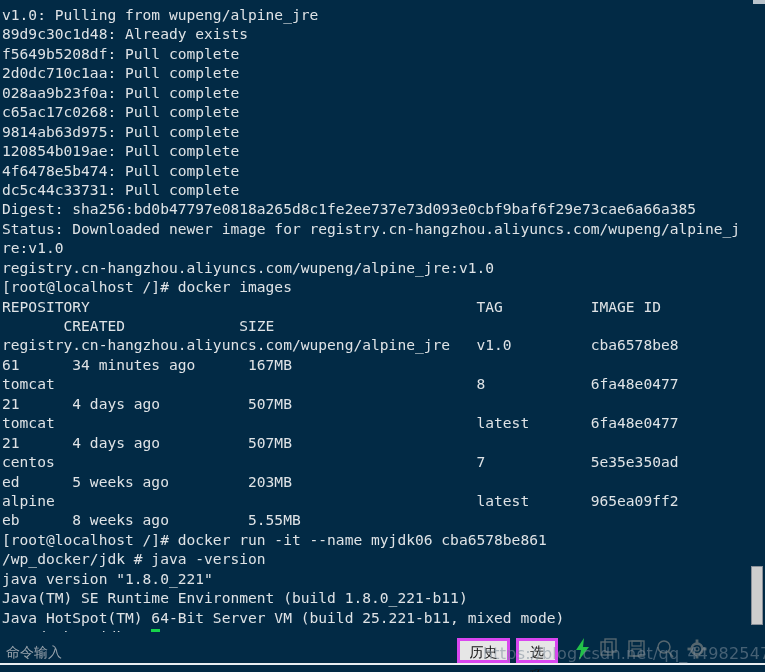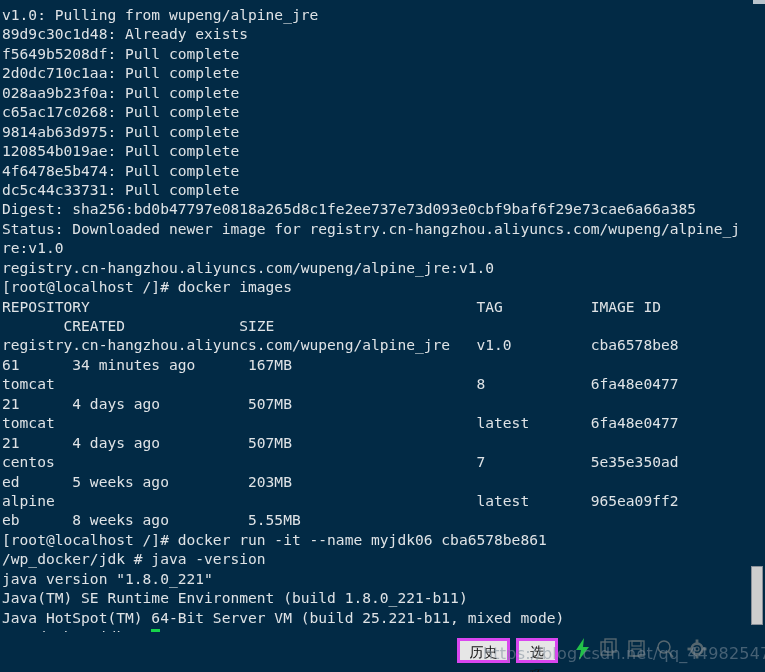--- a/index.html
+++ b/index.html
@@ -176,20 +176,24 @@
   <div id="terminal" style="background: rgb(2, 42, 69);">
     <div id="term-lines" style="color: rgb(223, 227, 230);"><div class="tline">v1.0: Pulling from wupeng/alpine_jre</div><div class="tline">89d9c30c1d48: Already exists</div><div class="tline">f5649b5208df: Pull complete</div><div class="tline">2d0dc710c1aa: Pull complete</div><div class="tline">028aa9b23f0a: Pull complete</div><div class="tline">c65ac17c0268: Pull complete</div><div class="tline">9814ab63d975: Pull complete</div><div class="tline">120854b019ae: Pull complete</div><div class="tline">4f6478e5b474: Pull complete</div><div class="tline">dc5c44c33731: Pull complete</div><div class="tline">Digest: sha256:bd0b47797e0818a265d8c1fe2ee737e73d093e0cbf9baf6f29e73cae6a66a385</div><div class="tline">Status: Downloaded newer image for registry.cn-hangzhou.aliyuncs.com/wupeng/alpine_j</div><div class="tline">re:v1.0</div><div class="tline">registry.cn-hangzhou.aliyuncs.com/wupeng/alpine_jre:v1.0</div><div class="tline">[root@localhost /]# docker images</div><div class="tline">REPOSITORY                                            TAG          IMAGE ID</div><div class="tline">       CREATED             SIZE</div><div class="tline">registry.cn-hangzhou.aliyuncs.com/wupeng/alpine_jre   v1.0         cba6578be8</div><div class="tline">61      34 minutes ago      167MB</div><div class="tline">tomcat                                                8            6fa48e0477</div><div class="tline">21      4 days ago          507MB</div><div class="tline">tomcat                                                latest       6fa48e0477</div><div class="tline">21      4 days ago          507MB</div><div class="tline">centos                                                7            5e35e350ad</div><div class="tline">ed      5 weeks ago         203MB</div><div class="tline">alpine                                                latest       965ea09ff2</div><div class="tline">eb      8 weeks ago         5.55MB</div><div class="tline">[root@localhost /]# docker run -it --name myjdk06 cba6578be861</div><div class="tline">/wp_docker/jdk # java -version</div><div class="tline">java version "1.8.0_221"</div><div class="tline">Java(TM) SE Runtime Environment (build 1.8.0_221-b11)</div><div class="tline">Java HotSpot(TM) 64-Bit Server VM (build 25.221-b11, mixed mode)</div><div class="tline"><span>/wp_docker/jdk # </span><span class="cursor-block" style="background: rgb(22, 212, 74);"></span></div></div>
 
     <div id="scrollbar-track">
       <div id="scrollbar-thumb" style="background: rgb(205, 205, 205);"></div>
     </div>
   </div>
 
   <div id="top-right-nub"></div>
 
+  <div id="bottom-bar">
+    <input id="cmd-input" type="text" placeholder="命令输入" style="">
+    <div id="input-underline"></div>
+  </div>
 
   <button class="tbtn" id="btn-history">历史</button>
 
   <button class="tbtn" id="btn-options">选项</button>
 
   <div class="ficon" id="icon-bolt">
     <svg width="22" height="24" viewBox="0 0 22 24">
       <polygon points="12,1 4,13 9,13 7,23 17,10 11,10" fill="#25c94a"></polygon>
     </svg>
   </div>

